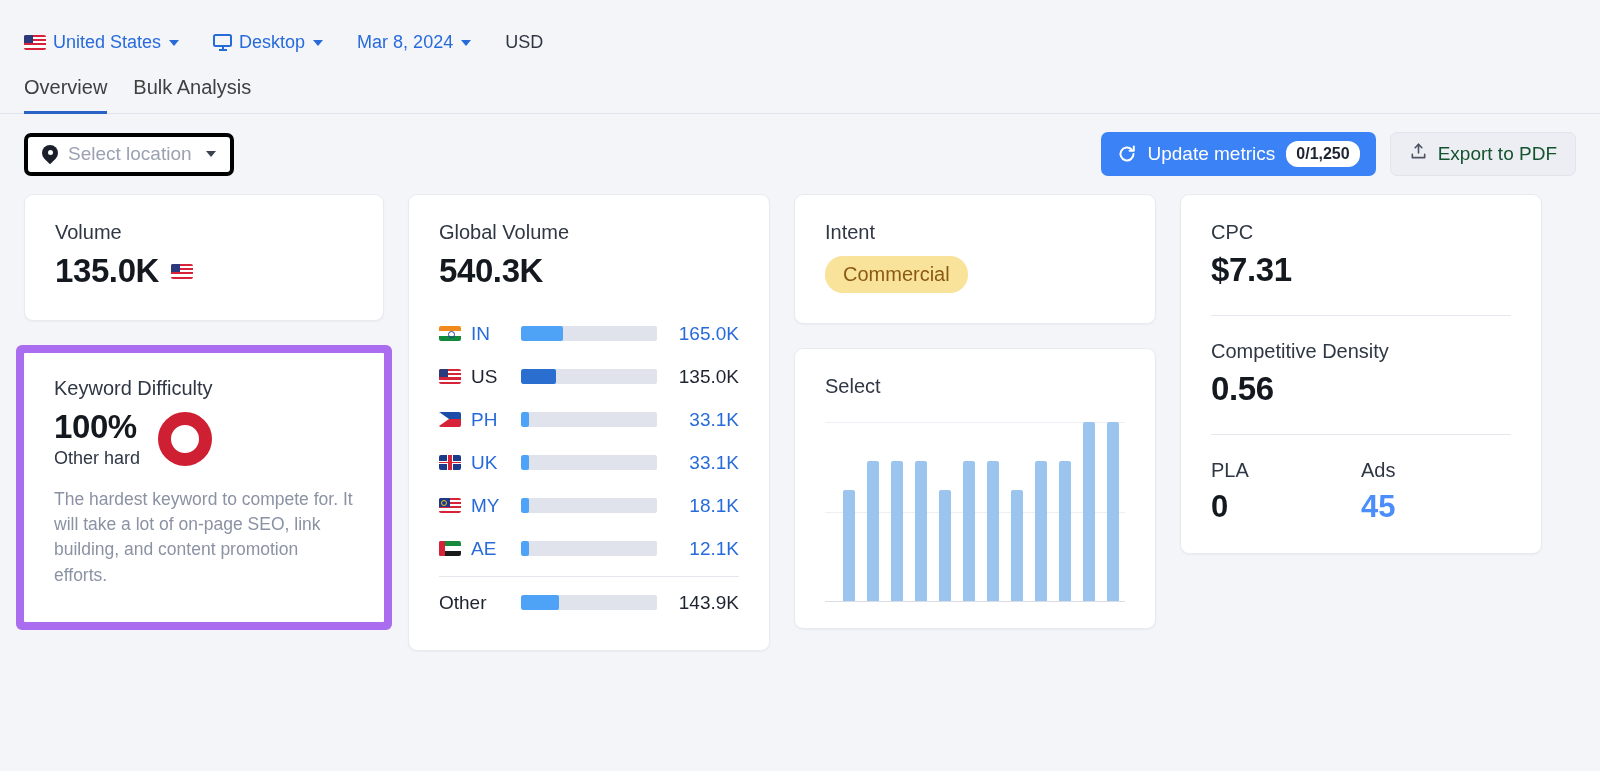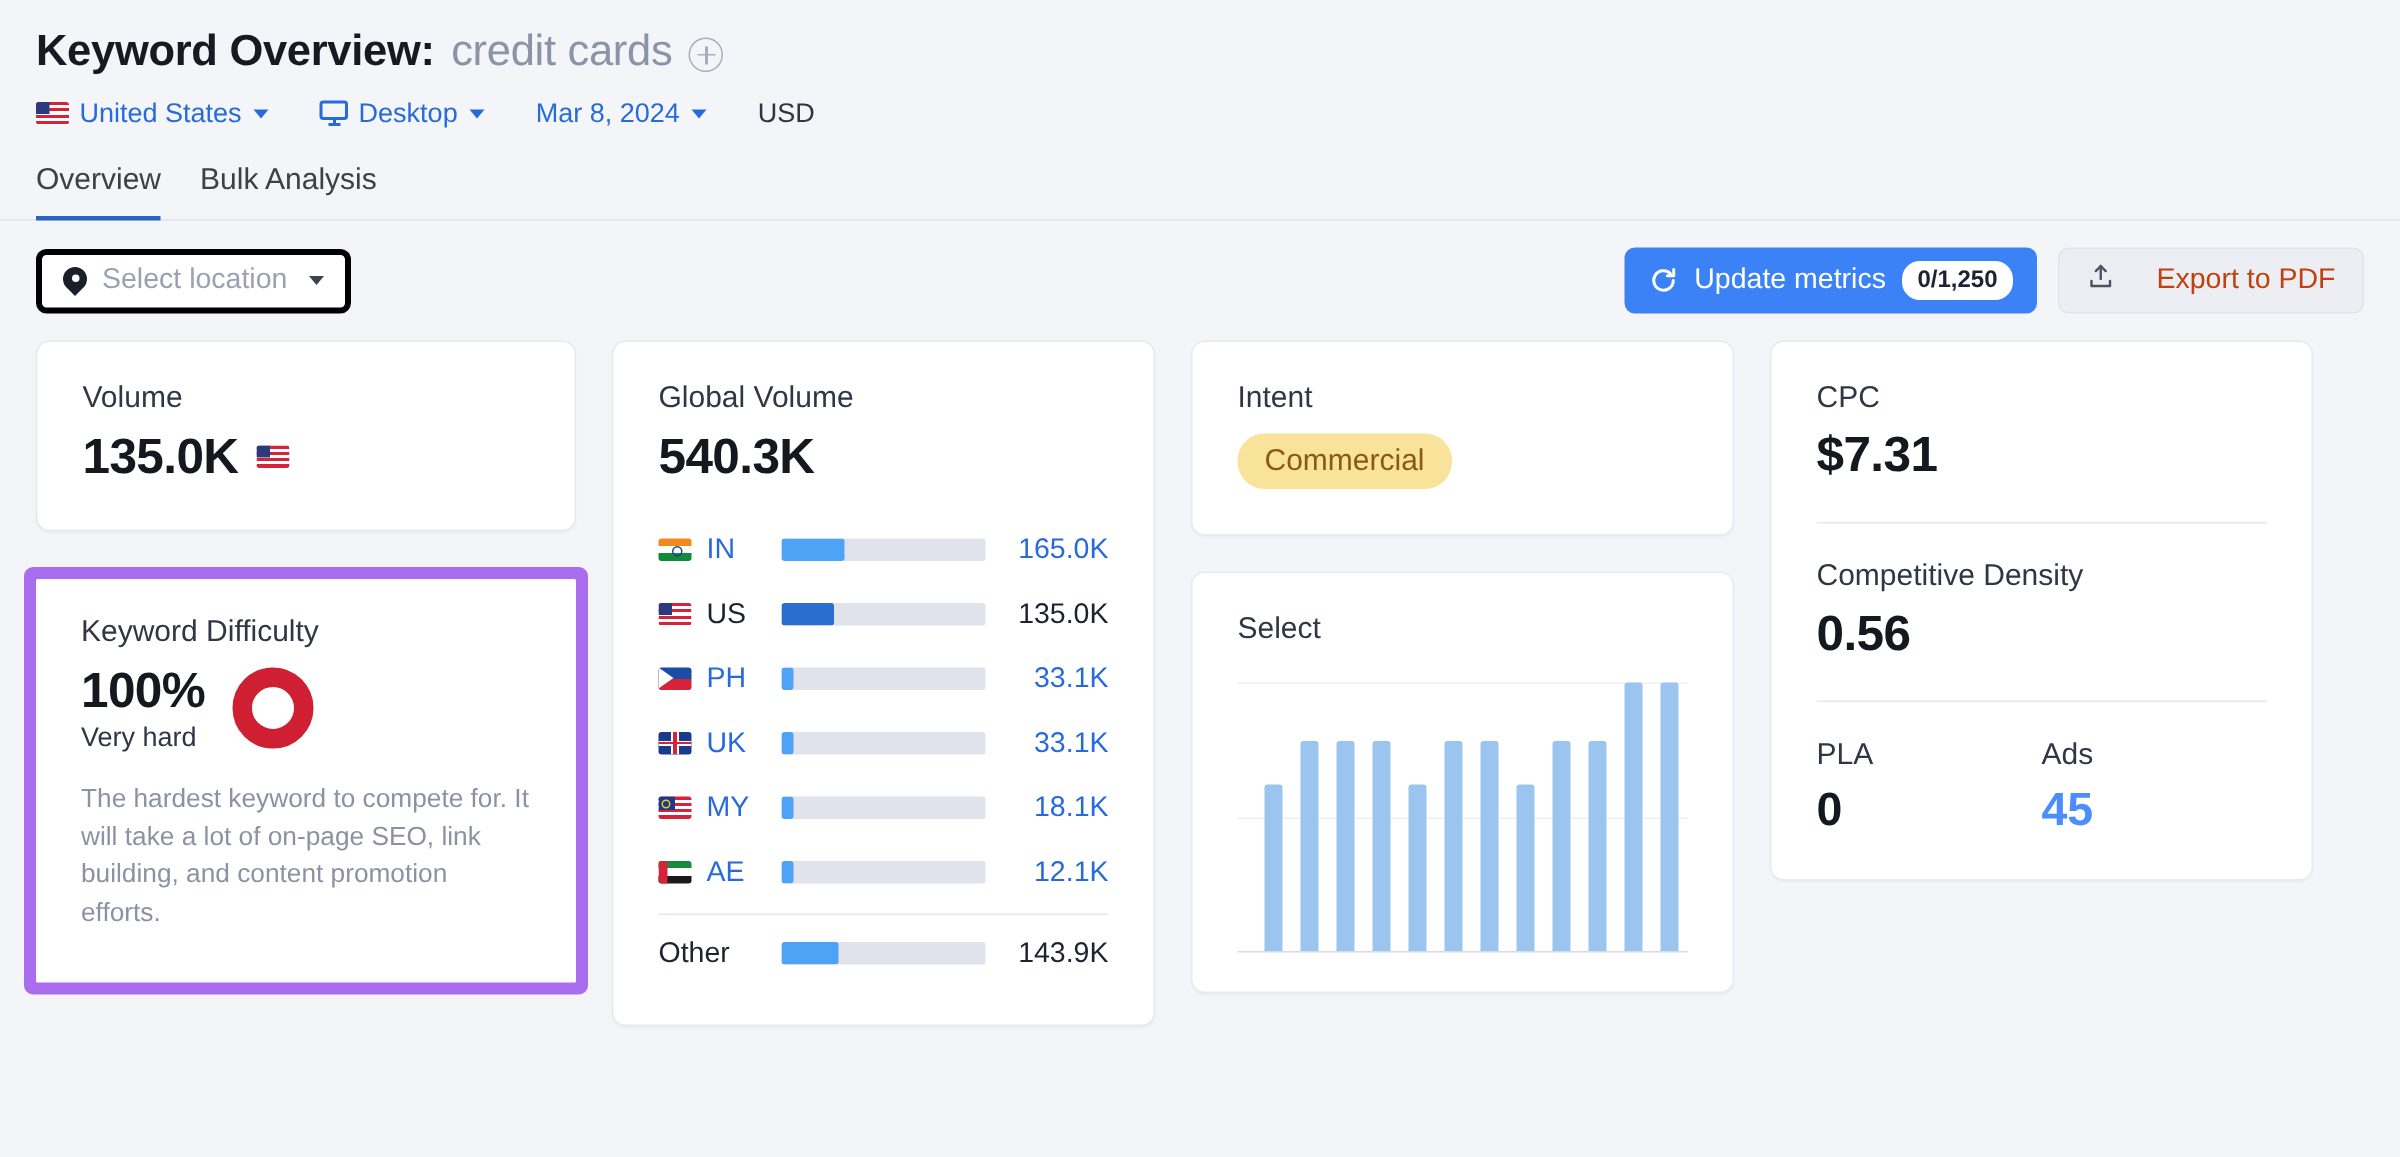--- a/index.html
+++ b/index.html
@@ -140,22 +140,22 @@
     height: 44px; padding: 0 16px; font-size: 19px; cursor: pointer;
     font-family: "Liberation Sans", sans-serif;
   }
   .refresh-icon { width: 20px; height: 20px; position: relative; flex: 0 0 auto; }
   .refresh-icon svg { display: block; }
   .count-badge {
     background: #fff; color: #1d2330; border-radius: 12px;
     font-size: 16px; font-weight: 700; padding: 3px 10px; line-height: 1.2;
   }
   .btn-export {
-    display: flex; align-items: center; gap: 28px;
-    background: #eceef4; color: #c2410c; border: 1px solid #e1e4ed; border-radius: 7px;
+    display: flex; align-items: center; gap: 10px;
+    background: #eceef4; color: #14532d; border: 1px solid #e1e4ed; border-radius: 7px;
     height: 44px; padding: 0 18px; font-size: 19px; cursor: pointer;
     font-family: "Liberation Sans", sans-serif;
   }
 
   
   .grid {
     display: grid;
     grid-template-columns: 360px 362px 362px 362px;
     gap: 24px;
     padding: 18px 24px 0 24px;
@@ -230,25 +230,20 @@
   .cpc-divider { border-top: 1px solid #e4e7ee; margin: 26px 0 24px 0; }
   .cpc-block .card-value { margin-top: 7px; }
   .pla-ads { display: grid; grid-template-columns: 1fr 1fr; margin-top: 2px; }
   .pa-val { font-size: 31px; font-weight: 700; color: #14181f; margin-top: 7px; }
   .pa-val.link { color: #4b8dfb; cursor: pointer; }
 </style>
 </head>
 <body>
 
 <div class="header">
-  <div class="title-row">
-    <span class="title-main">Keyword Overview:</span>
-    <span class="title-kw">credit cards</span>
-    <span class="plus-circle"></span>
-  </div>
 
   <div class="meta-row">
     <div class="meta-item">
       <span class="flag flag-us">
           <span class="stripes"></span>
           <span class="canton"></span>
         </span>
       <span>United States</span>
       <span class="caret"></span>
     </div>
@@ -321,21 +316,21 @@
           </span>
       </div>
     </div>
 
     <div class="kd-outer">
       <div class="card-kd">
         <div class="card-label">Keyword Difficulty</div>
         <div class="kd-row">
           <div>
             <div class="kd-pct">100%</div>
-            <div class="kd-sub">Very hard</div>
+            <div class="kd-sub">Other hard</div>
           </div>
           <div class="kd-donut"></div>
         </div>
         <div class="kd-desc">The hardest keyword to compete for. It will take a lot of on-page SEO, link building, and content promotion efforts.</div>
       </div>
     </div>
   </div>
 
   <div class="col">
     <div class="card card-global">

